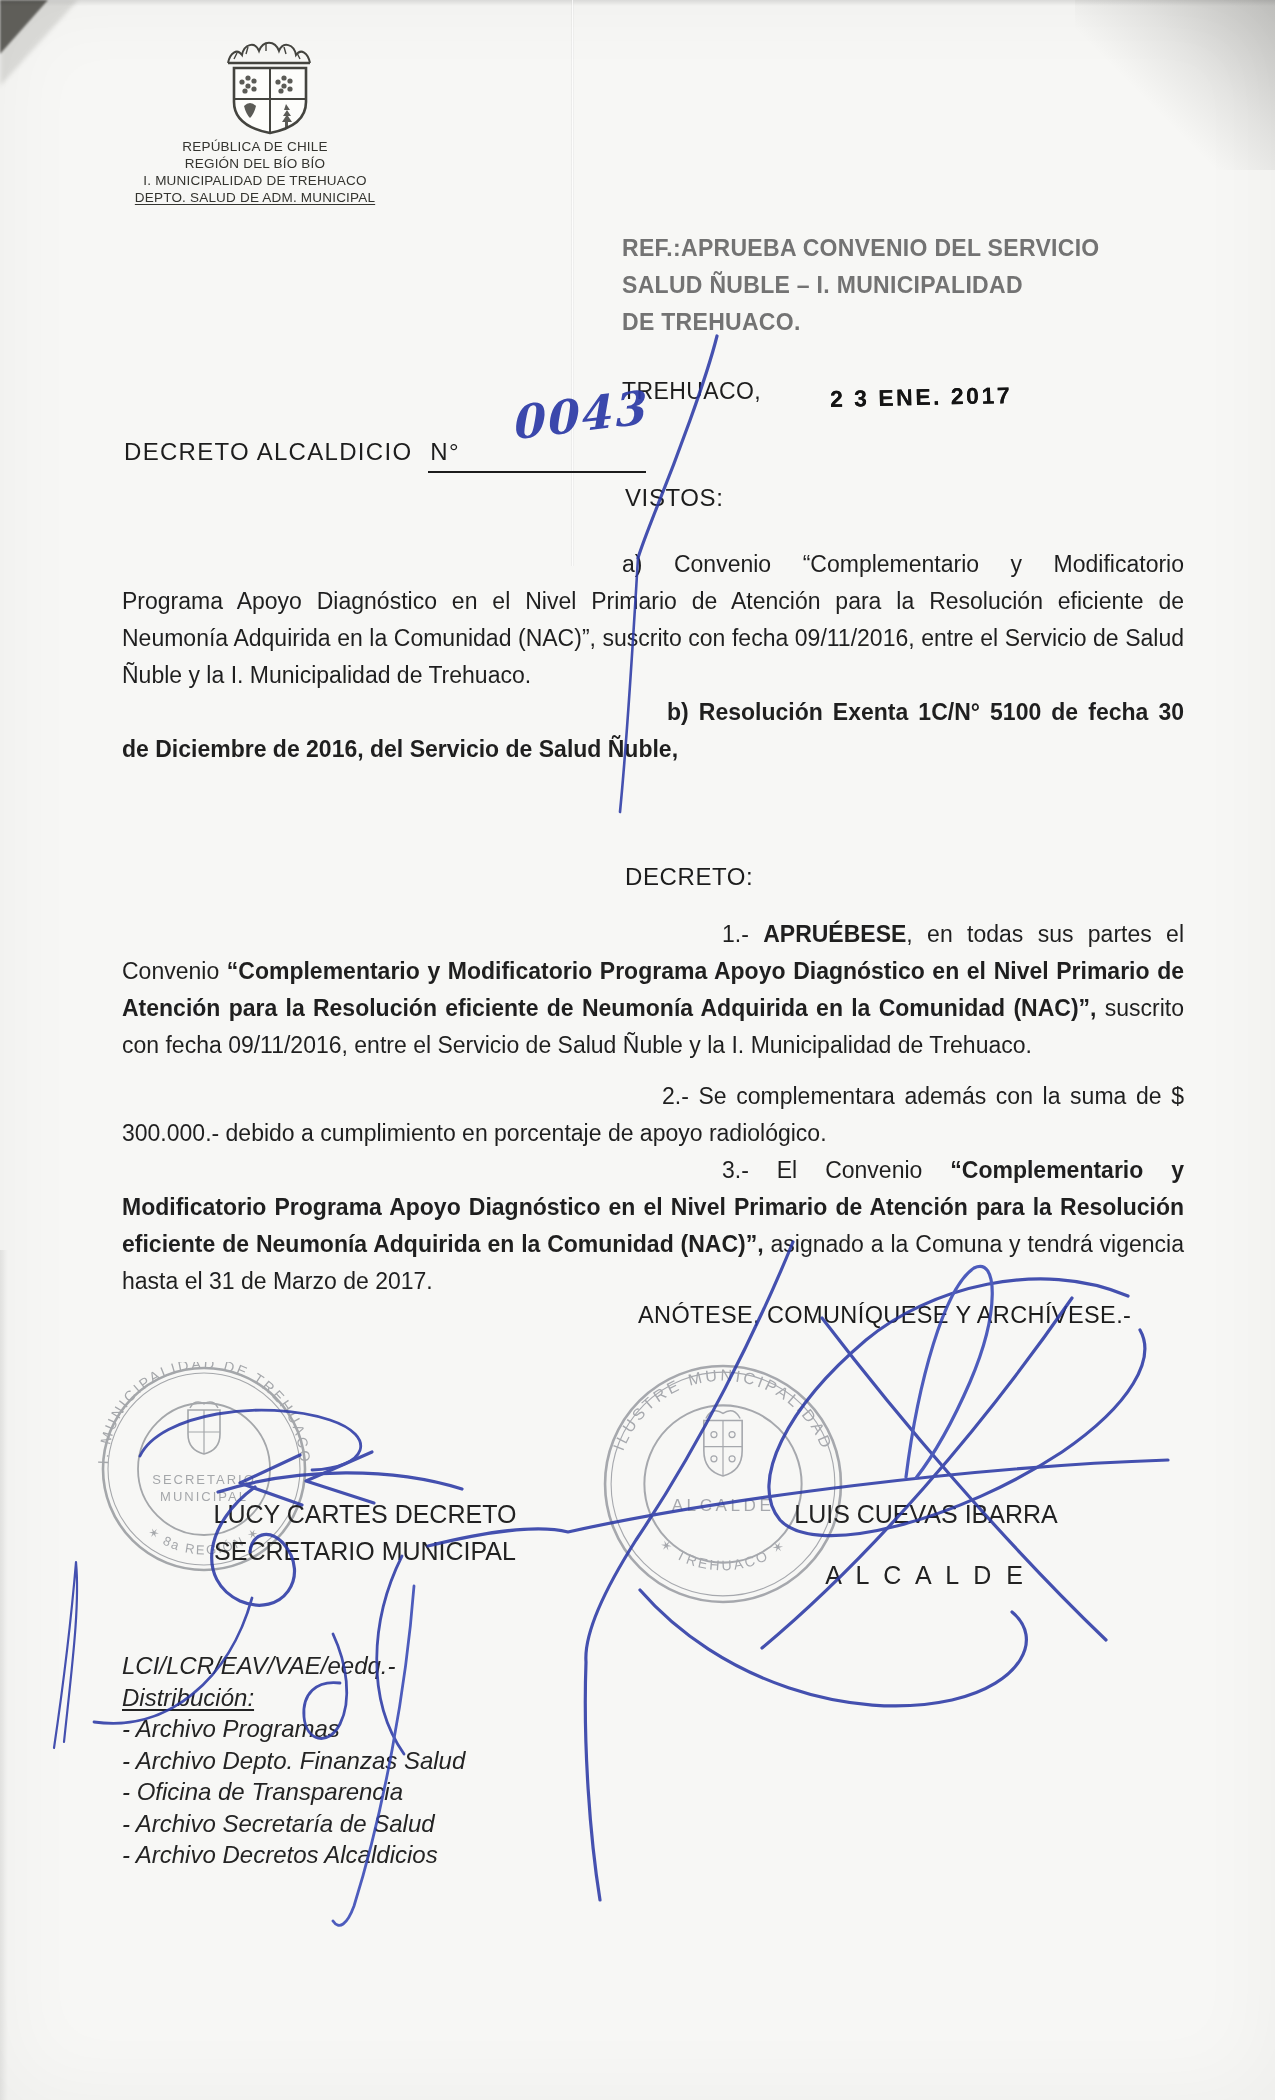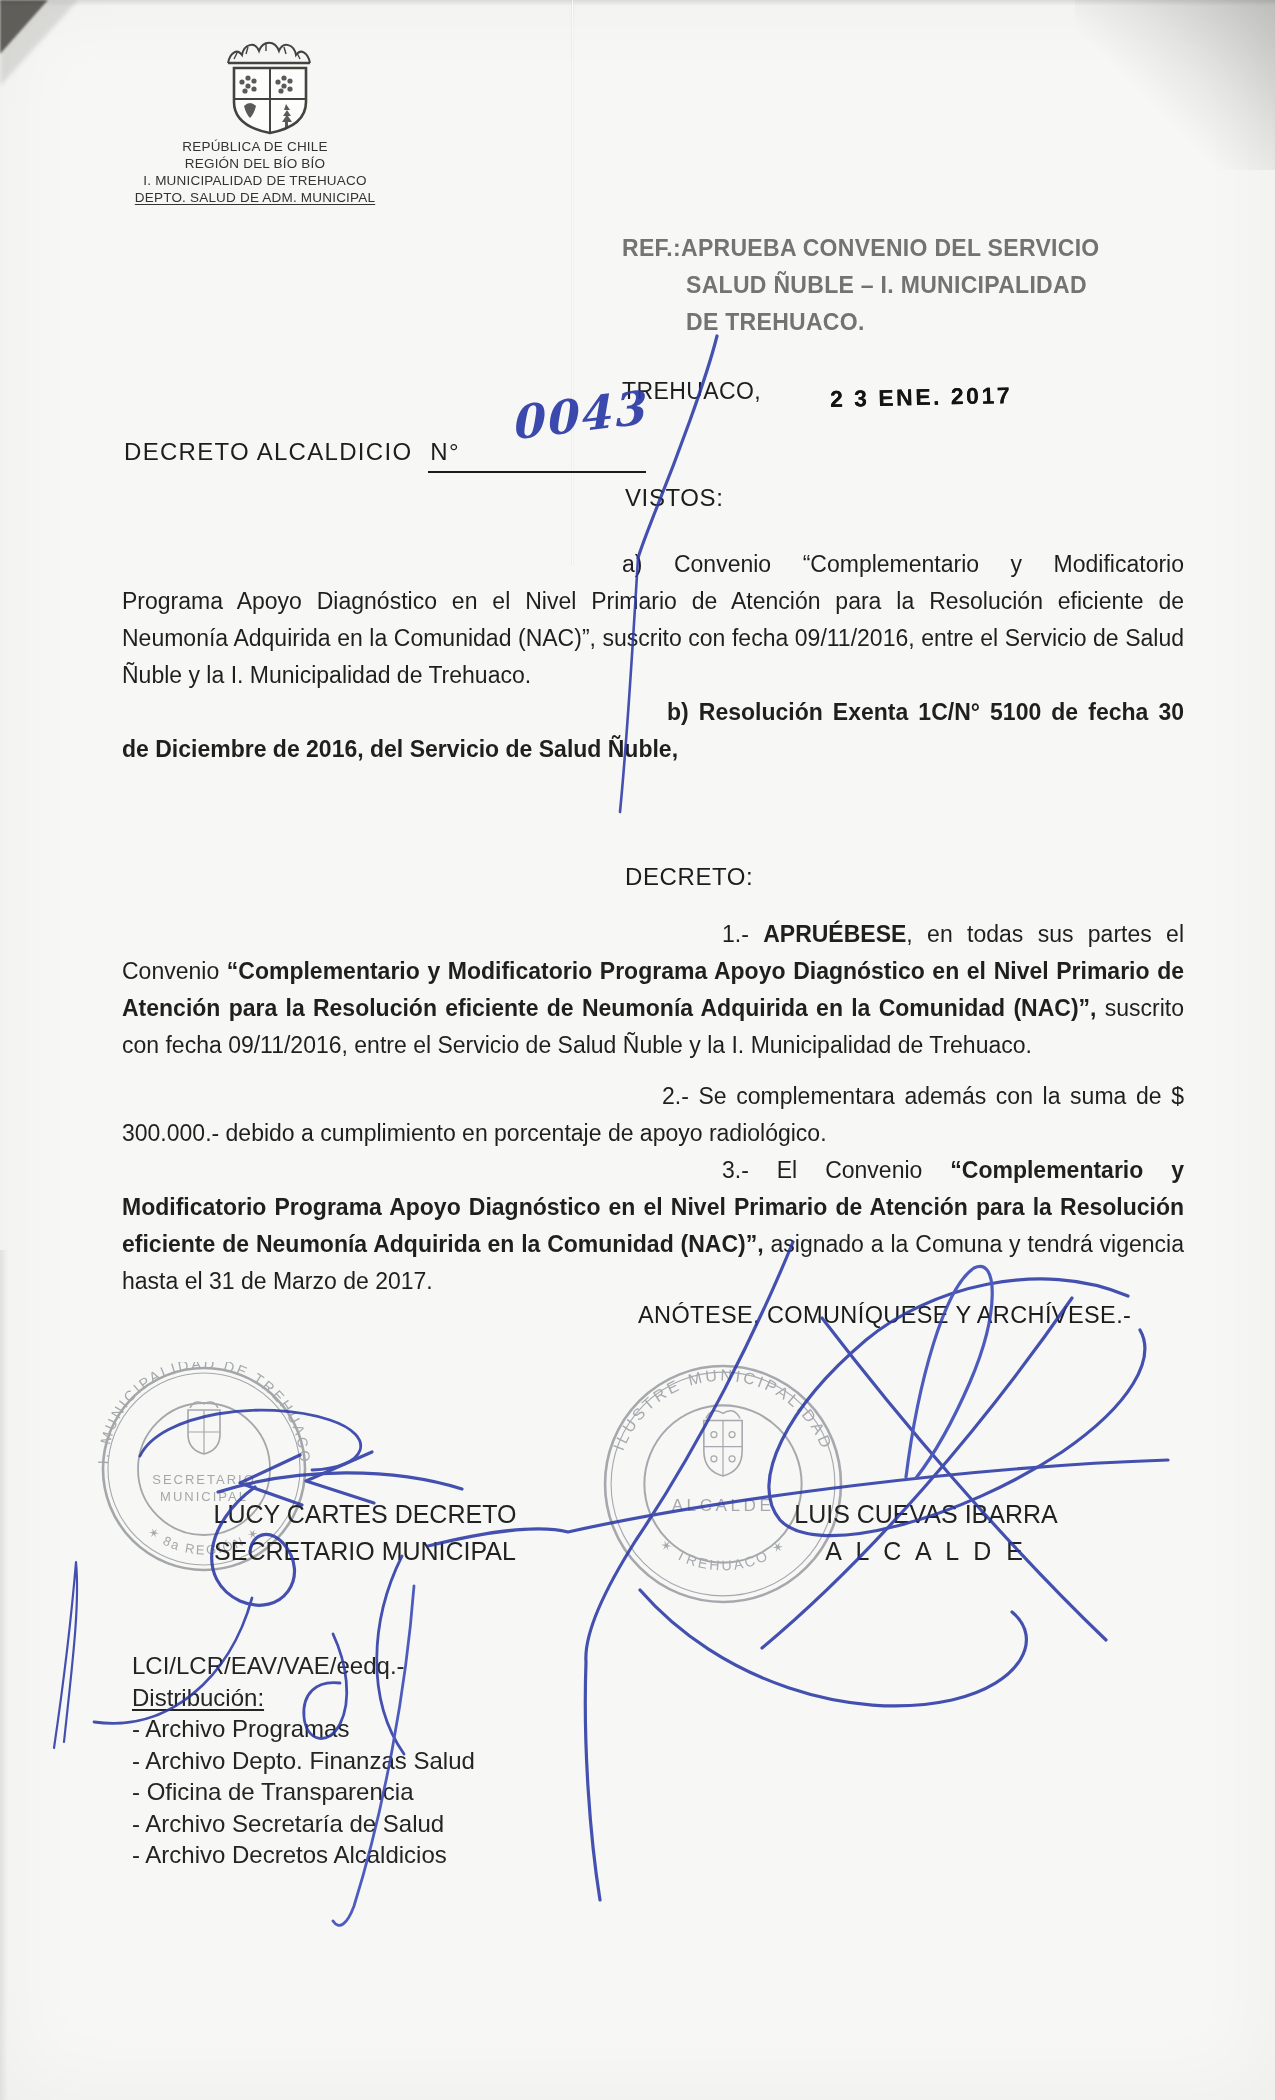--- a/index.html
+++ b/index.html
@@ -23,21 +23,21 @@
   .fold{position:absolute;left:571px;top:0;width:3px;height:566px;
     background:linear-gradient(to right,rgba(0,0,0,.08),rgba(255,255,255,.7),rgba(0,0,0,.06));filter:blur(.4px);}
   
   .hdr-logo{position:absolute;left:182px;top:34px;}
   .hdr-text{position:absolute;left:110px;top:138px;width:290px;text-align:center;
     font-size:13.5px;line-height:17px;letter-spacing:.2px;color:#34342f;z-index:2;}
   .hdr-text .u{text-decoration:underline;text-underline-offset:2px;}
   
   .refblk{position:absolute;left:622px;top:230px;width:540px;font-size:23px;line-height:37px;
     color:#737373;letter-spacing:.3px;z-index:2;font-weight:bold;}
-  .refblk .ind{display:block;margin-left:64px;}
+  .refblk .ind{display:block;}
   
   .city{position:absolute;left:622px;top:378px;font-size:23px;letter-spacing:.4px;z-index:2;}
   .datestamp{position:absolute;left:830px;top:384px;font-size:23px;font-weight:bold;
     letter-spacing:2.5px;color:#141414;transform:rotate(-1.2deg);text-shadow:0 0 .6px #333;z-index:2;}
   
   .decline{position:absolute;left:124px;top:438px;font-size:24px;letter-spacing:1.3px;z-index:2;white-space:nowrap;}
   .decline .uline{display:inline-block;border-bottom:2.5px solid #1c1c1c;padding:0 4px 5px 2px;}
   .decline .blank{display:inline-block;width:182px;}
   .hand-num{position:absolute;left:514px;top:388px;font:italic 700 46px "DejaVu Serif",serif;
     color:#2c3aa6;transform:rotate(-7deg) skewX(-6deg);letter-spacing:2px;opacity:.92;z-index:3;}
@@ -49,27 +49,27 @@
   .p-b{top:694px;text-indent:545px;font-weight:bold;}
   .p-c{top:768px;text-indent:545px;}
   .p-1{top:916px;text-indent:600px;}
   .p-2{top:1078px;text-indent:540px;}
   .p-3{top:1152px;text-indent:600px;}
   .anotese{position:absolute;left:638px;top:1302px;font-size:23.5px;letter-spacing:.4px;color:#1b1b1b;z-index:2;}
   
   .sig-name{position:absolute;text-align:center;font-size:25px;line-height:37px;color:#222;z-index:2;}
   .sig-left{left:178px;top:1496px;width:374px;}
   .sig-right{left:768px;top:1496px;width:316px;}
-  .sig-right .t2{letter-spacing:4px;}
+  .sig-right .t2{letter-spacing:4px;margin-top:24px;}
   
   .stamp{position:absolute;opacity:.78;z-index:1;}
   .stamp-l{left:92px;top:1362px;}
   .stamp-r{left:597px;top:1358px;}
   
-  .footer{position:absolute;left:132px;top:1650px;font-size:24px;line-height:31.5px;color:#242424;z-index:2;}
+  .footer{position:absolute;left:122px;top:1650px;font-size:24px;line-height:31.5px;color:#242424;z-index:2;font-style:italic;}
   .footer .u{text-decoration:underline;text-underline-offset:3px;}
   
   .ink{position:absolute;left:0;top:0;z-index:4;pointer-events:none;}
 </style>
 </head>
 <body>
 
 <div class="page">
 
   <div class="corner-tl2"></div>

